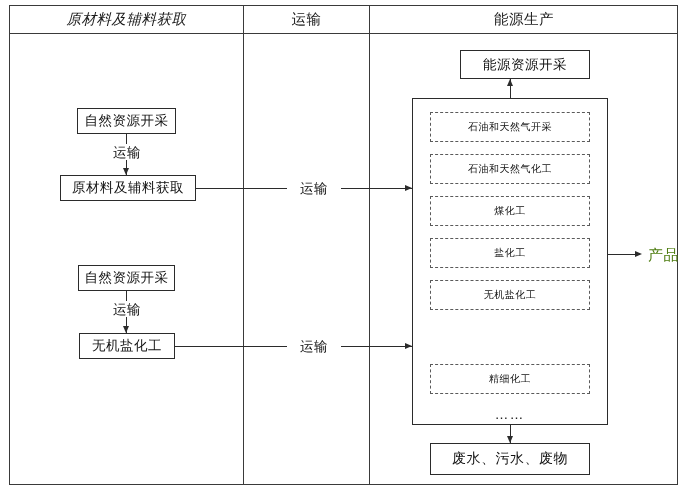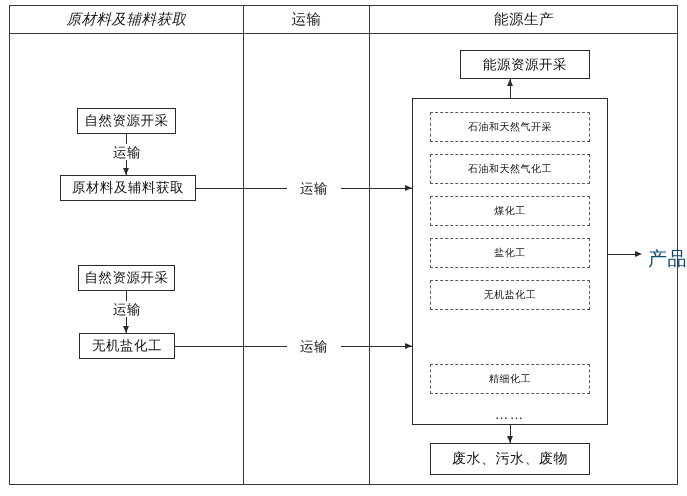--- a/index.html
+++ b/index.html
@@ -160,24 +160,24 @@
     background: #ffffff;
     font-size: 13.5px;
     letter-spacing: 0.5px;
     white-space: nowrap;
     text-align: center;
     color: #111;
     line-height: 16px;
   }
   .plain-label {
     position: absolute;
-    font-size: 19px;
-    letter-spacing: 0.5px;
-    white-space: nowrap;
-    color: #0c4a6e;
+    font-size: 15px;
+    letter-spacing: 0.5px;
+    white-space: nowrap;
+    color: #4d7c0f;
   }
 </style>
 </head>
 <body>
 
 <div id="stage">
 
   <div class="frame"></div>
   <div class="header-rule"></div>
   <div class="col-divider d1"></div>

